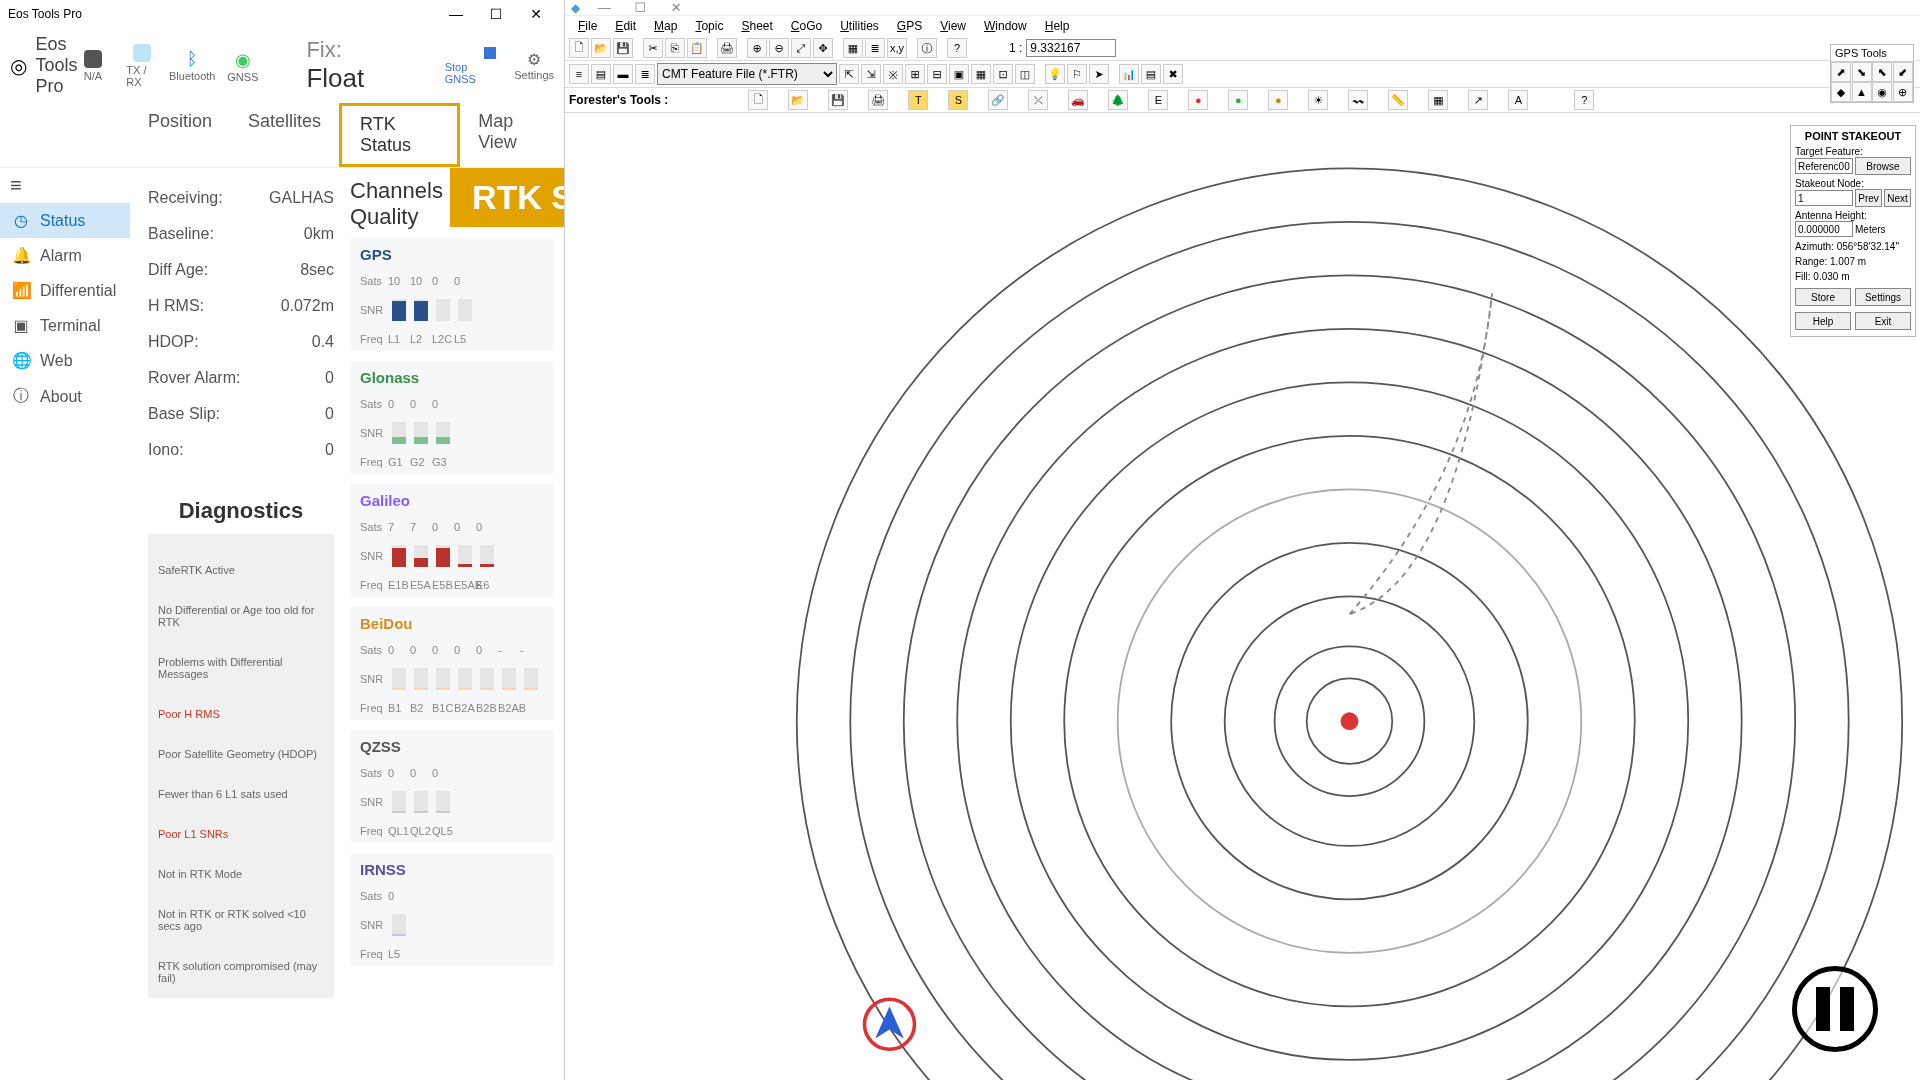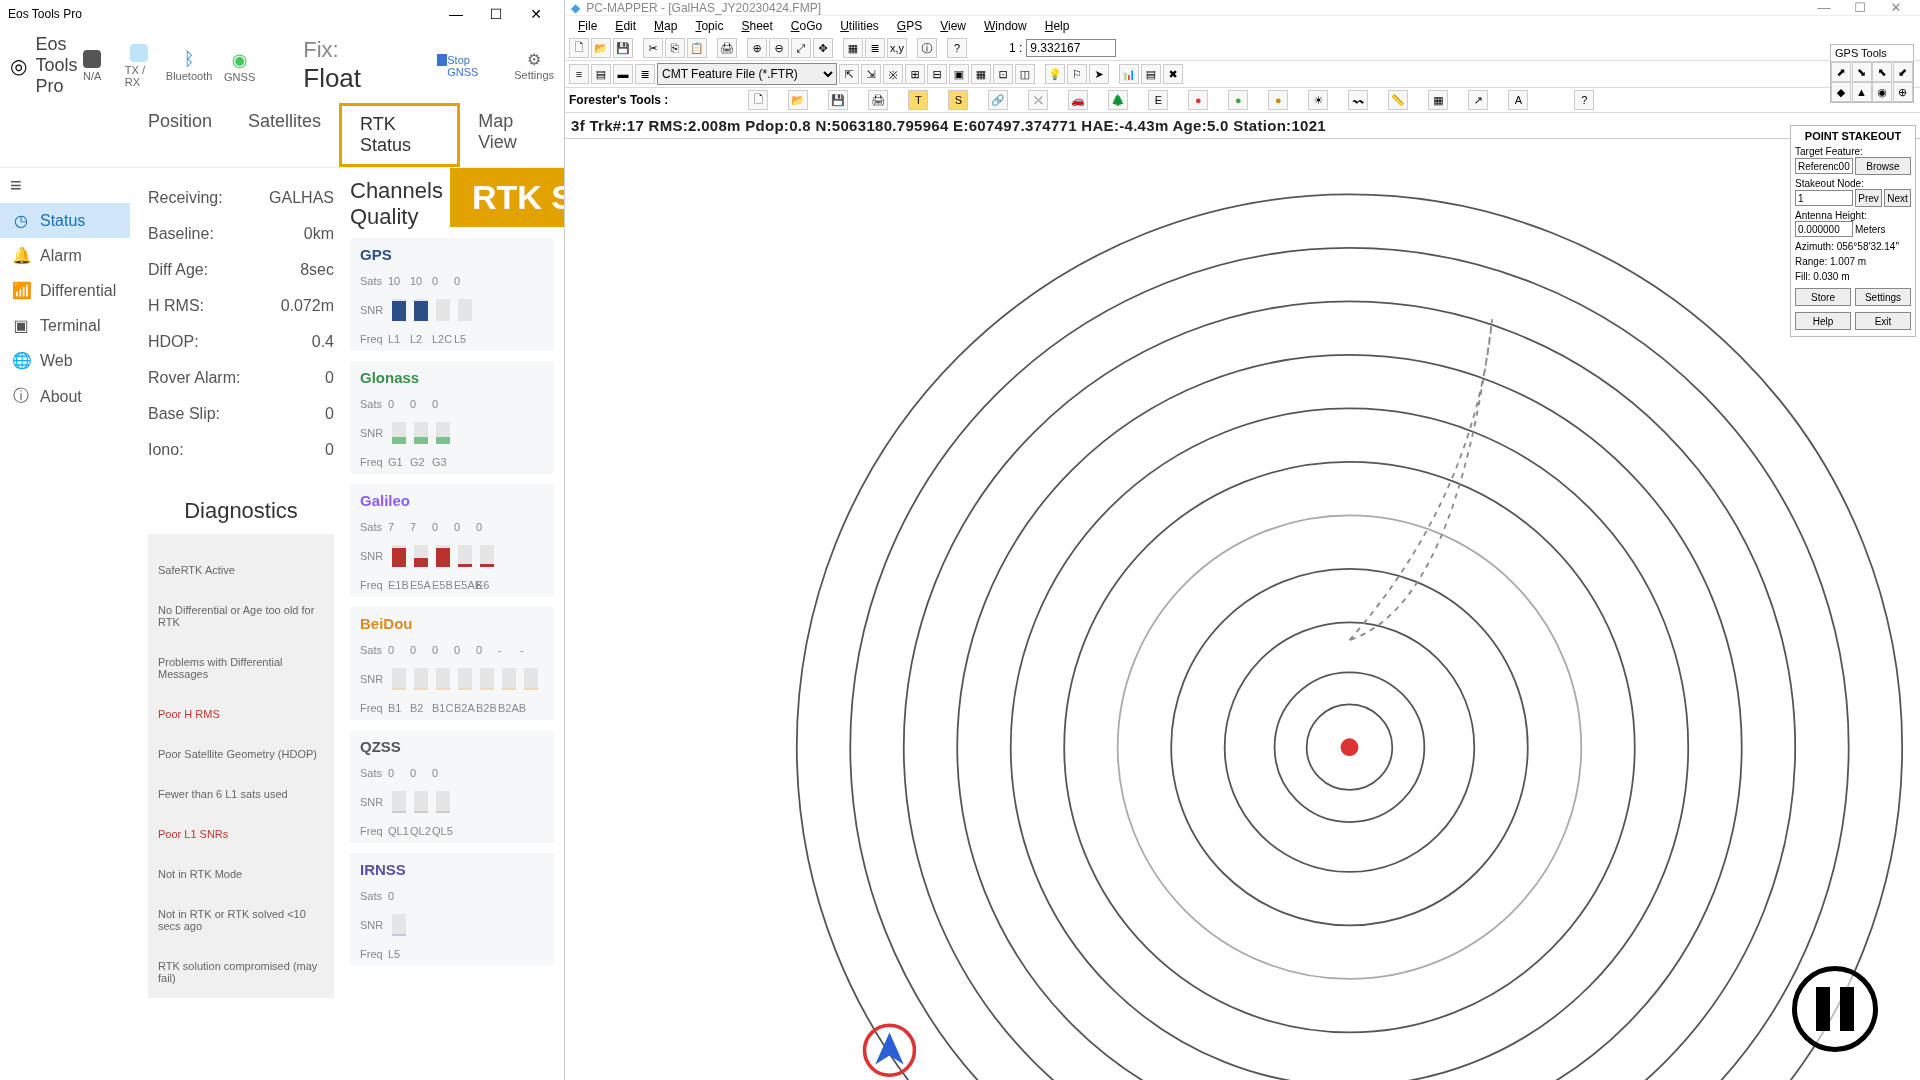--- a/index.html
+++ b/index.html
@@ -15,37 +15,37 @@
 .eos-appname { font-size: 18px; color: #444; flex: 1; }
 .eos-toprow { display: flex; align-items: center; gap: 18px; }
 .eos-indicator { display: flex; flex-direction: column; align-items: center; font-size: 11px; color: #666; width: 34px; }
 .eos-indicator .dot { width: 18px; height: 18px; border-radius: 4px; margin-bottom: 2px; }
 .dot-na { background: #555; }
 .dot-txrx { background: #bde4f7; }
 .dot-bt { color: #2a7fd8; font-size: 18px; }
 .dot-gnss { color: #3fc95f; font-size: 18px; }
 .eos-fix { font-size: 22px; color: #888; margin: 0 30px; }
 .eos-fix .val { font-size: 26px; color: #333; }
-.eos-stopgnss { display: flex; align-items: flex-start; font-size: 11px; color: #3a72d6; }
+.eos-stopgnss { display: flex; flex-direction: column; align-items: flex-end; font-size: 11px; color: #3a72d6; }
 .eos-stopgnss .sq { width: 12px; height: 12px; background: #3a72d6; margin-bottom: 2px; }
 .eos-settings { display: flex; flex-direction: column; align-items: center; font-size: 11px; color: #666; }
 .eos-settings .gear { font-size: 16px; }
 .eos-tabs { display: flex; border-bottom: 1px solid #eee; padding-left: 130px; }
 .eos-tab { padding: 8px 18px; font-size: 18px; color: #555; cursor: pointer; }
 .eos-tab.active { border: 3px solid #e2a300; color: #333; font-weight: 500; }
 .eos-body { display: flex; flex: 1; overflow: hidden; }
 .eos-sidenav { width: 130px; background: #fff; }
 .eos-menubtn { font-size: 20px; padding: 6px 10px; color: #555; }
 .eos-navitem { display: flex; align-items: center; gap: 10px; padding: 8px 12px; font-size: 16px; color: #555; cursor: pointer; }
 .eos-navitem.active { background: #cfe7f8; color: #1b6fb5; }
 .eos-navitem .ic { width: 18px; text-align: center; }
 .eos-main { flex: 1; display: flex; overflow: auto; }
 .eos-col1 { width: 210px; padding: 12px 6px 0 18px; }
 .eos-kv { display: flex; justify-content: space-between; font-size: 16px; color: #555; padding: 9px 0; }
-.eos-diag-head { text-align: center; font-size: 22px; font-weight: 400; color: #333; margin: 30px 0 10px; }
+.eos-diag-head { text-align: center; font-size: 22px; font-weight: 700; color: #333; margin: 30px 0 10px; }
 .eos-diag-box { background: #f0f0f0; padding: 8px 10px; border-radius: 2px; }
 .eos-diag-item { font-size: 11px; color: #666; padding: 6px 0; margin-top: 16px; }
 .eos-diag-item.bad { color: #c0392b; }
 .eos-col2 { flex: 1; padding: 10px; position: relative; }
 .eos-col2-title { font-size: 22px; color: #333; margin-bottom: 8px; }
 .callout { position: absolute; top: 0; left: 110px; background: #e2a300; color: #fff; font-size: 34px; font-weight: 700; padding: 10px 22px; white-space: nowrap; z-index: 5; }
 .const-card { background: #f6f7f8; border-radius: 3px; padding: 8px 10px 6px; margin-bottom: 10px; }
 .const-title { font-size: 15px; font-weight: 600; }
 .c-gps { color: #2c4f87; }
 .c-glonass { color: #3a8f4e; }
@@ -422,21 +422,20 @@
             </div>
           </div>
       </div>
     </div>
   </div>
 </div>
 
 <div class="pcm">
   <div class="pcm-titlebar">
     <span class="icon">◆</span>
-    <span class="title">PC-MAPPER - [GalHAS_JY20230424.FMP]</span>
     <span class="win-btn">—</span>
     <span class="win-btn">☐</span>
     <span class="win-btn">✕</span>
   </div>
   <div class="pcm-menubar" id="pcm-menubar">
       <span class="pcm-menuitem"><u>F</u>ile</span>
       <span class="pcm-menuitem"><u>E</u>dit</span>
       <span class="pcm-menuitem"><u>M</u>ap</span>
       <span class="pcm-menuitem"><u>T</u>opic</span>
       <span class="pcm-menuitem"><u>S</u>heet</span>
@@ -521,21 +520,20 @@
     <span class="tb">☀</span>
     <span class="tb">〰</span>
     <span class="tb">📏</span>
     <span class="tb">▦</span>
     <span class="tb">↗</span>
     <span class="tb">A</span>
     <span class="tb sep"></span>
     <span class="tb">?</span>
   </div>
 
-  <div class="pcm-infobar">3f Trk#:17  RMS:2.008m  Pdop:0.8  N:5063180.795964  E:607497.374771  HAE:-4.43m  Age:5.0  Station:1021</div>
 
   <div class="pcm-canvas">
     <svg viewBox="0 0 760 680">
       <g stroke="#555" fill="none" stroke-width="1">
         <circle cx="440" cy="340" r="24"></circle>
           <circle cx="440" cy="340" r="42"></circle>
         <circle cx="440" cy="340" r="70"></circle>
           <circle cx="440" cy="340" r="100"></circle>
         <circle cx="440" cy="340" r="130" stroke="#aaa"></circle>
           <circle cx="440" cy="340" r="160"></circle>

